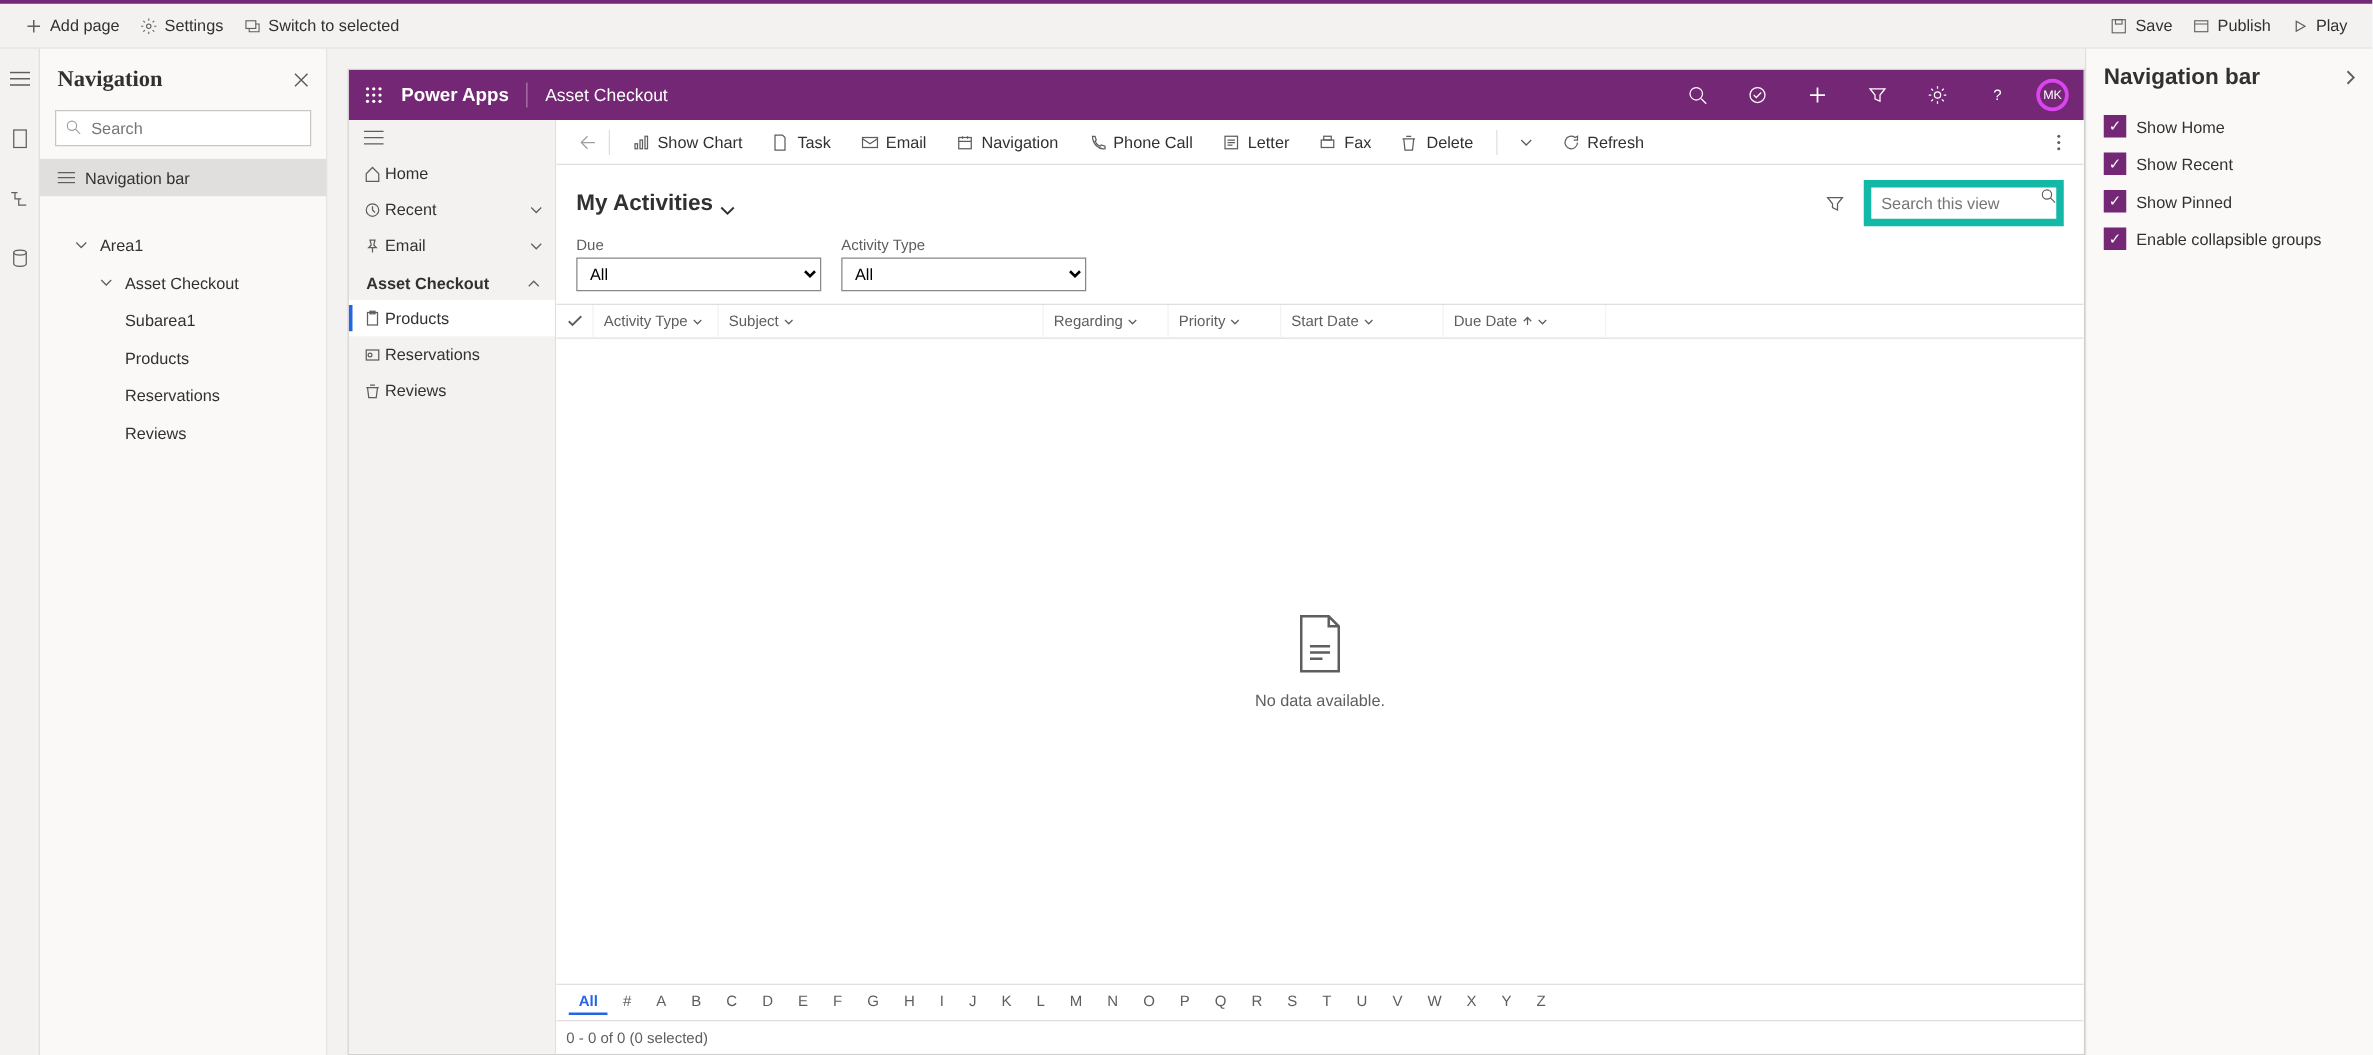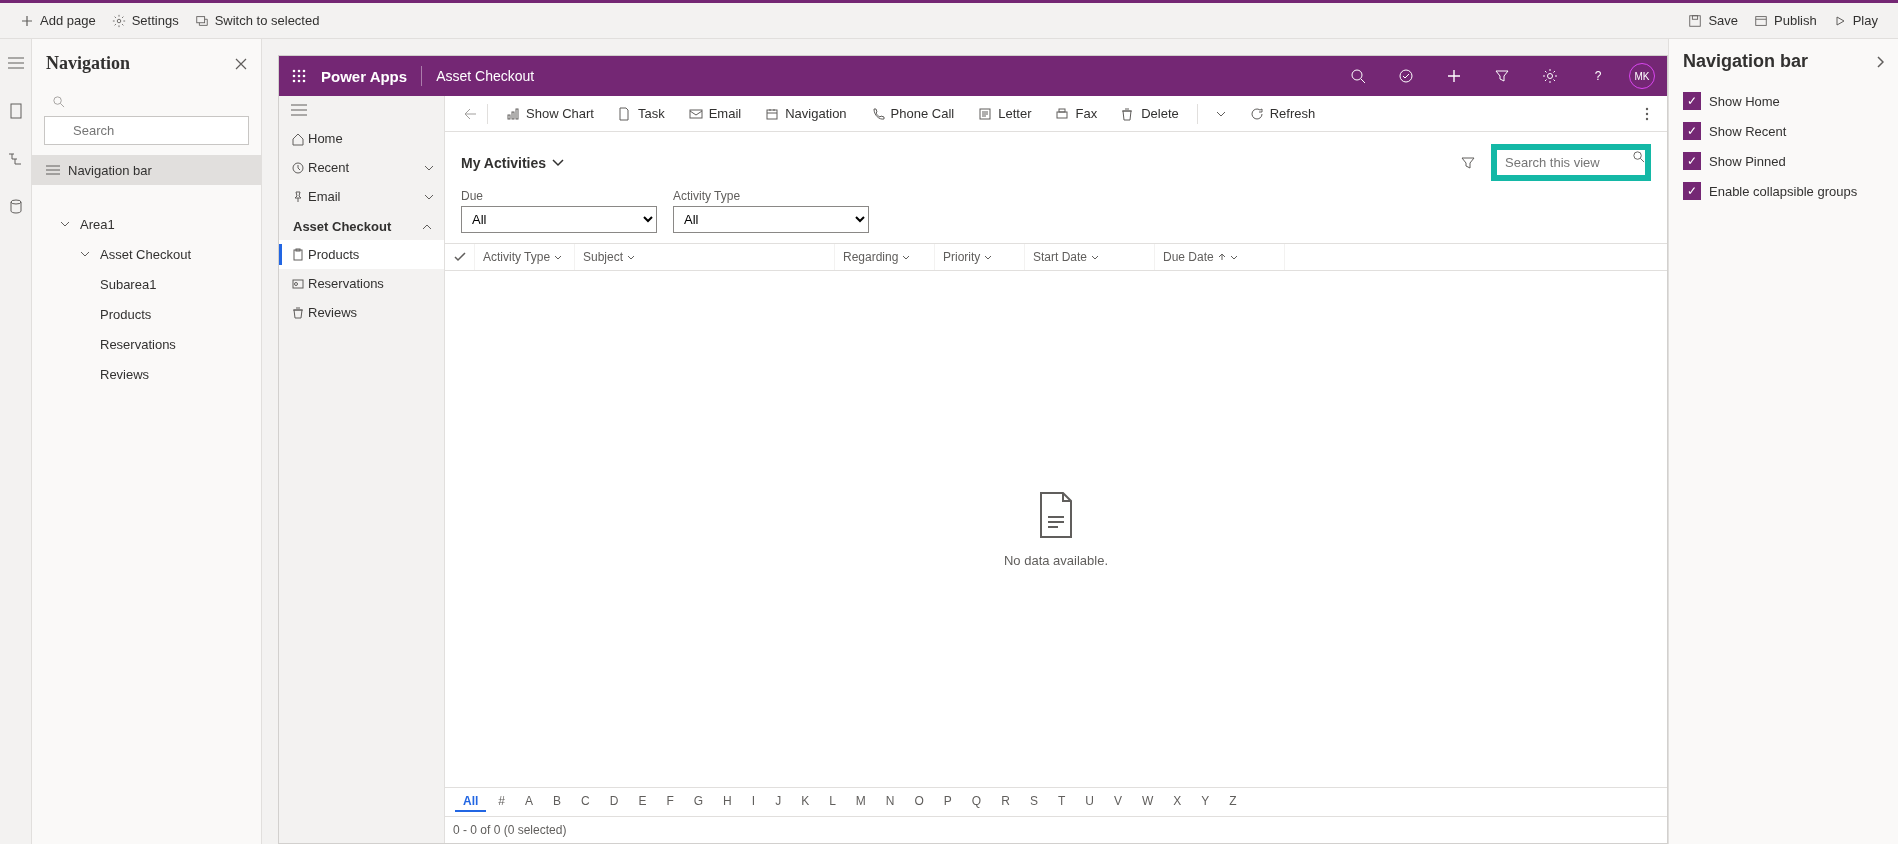--- a/index.html
+++ b/index.html
@@ -15,21 +15,21 @@
 .main-row { display: flex; height: calc(100vh - 39px); }
 
 .rail { width: 32px; background: #f3f2f1; border-right: 1px solid #e1dfdd; display: flex; flex-direction: column; align-items: center; padding-top: 10px; gap: 20px; }
 .rail-btn { width: 32px; height: 28px; display: flex; align-items: center; justify-content: center; cursor: pointer; color: #605e5c; }
 
 .nav-panel { width: 230px; background: #faf9f8; border-right: 1px solid #e1dfdd; display: flex; flex-direction: column; }
 .nav-header { display: flex; align-items: center; justify-content: space-between; padding: 14px 14px 8px; }
 .nav-header h2 { font-size: 18px; font-weight: 600; font-family: Liberation Serif, serif; }
 .nav-close { cursor: pointer; color: #605e5c; }
 .nav-search { margin: 6px 12px; position: relative; }
-.nav-search input { width: 100%; padding: 6px 8px 6px 28px; border: 1px solid #c8c6c4; background: #fff; font-size: 13px; margin-top: 28px; }
+.nav-search input { width: 100%; padding: 6px 8px 6px 28px; border: 1px solid #c8c6c4; background: #fff; font-size: 13px; }
 .nav-search .sicon { position: absolute; left: 8px; top: 7px; color: #a19f9d; }
 .nav-add { display: flex; align-items: center; gap: 6px; padding: 8px 14px; cursor: pointer; color: #605e5c; }
 .nav-tree { padding: 4px 0; }
 .tree-item { display: flex; align-items: center; padding: 6px 14px; cursor: pointer; gap: 8px; min-height: 30px; }
 .tree-item.selected { background: #e1dfdd; }
 .tree-item .chev { width: 12px; color: #605e5c; }
 .tree-item .ticon { width: 14px; color: #605e5c; }
 .tree-indent-1 { padding-left: 28px; margin-top: 24px; }
 .tree-indent-2 { padding-left: 48px; }
 .tree-indent-3 { padding-left: 68px; }
@@ -37,41 +37,41 @@
 .canvas { flex: 1; background: #f3f2f1; padding: 16px 0 0 16px; display: flex; flex-direction: column; overflow: hidden; }
 
 .app-frame { background: #fff; border: 1px solid #d2d0ce; flex: 1; display: flex; flex-direction: column; overflow: hidden; }
 .app-header { background: #742774; color: #fff; height: 40px; display: flex; align-items: center; padding: 0 12px; gap: 14px; }
 .app-header .waffle { cursor: pointer; }
 .app-header .brand { font-weight: 600; font-size: 15px; }
 .app-header .divider { width: 1px; height: 20px; background: rgba(255,255,255,0.4); }
 .app-header .appname { font-size: 14px; }
 .app-header .spacer { flex: 1; }
 .app-header .hicon { width: 34px; height: 40px; display: flex; align-items: center; justify-content: center; cursor: pointer; }
-.app-header .avatar { width: 26px; height: 26px; border-radius: 50%; border: 1px solid #d946ef; display: flex; align-items: center; justify-content: center; font-size: 10px; }
+.app-header .avatar { width: 26px; height: 26px; border-radius: 50%; border: 3px solid #d946ef; display: flex; align-items: center; justify-content: center; font-size: 10px; }
 
 .app-body { flex: 1; display: flex; overflow: hidden; }
 .app-sidenav { width: 166px; background: #f3f2f1; border-right: 1px solid #e1dfdd; }
 .sn-hamburger { padding: 8px 12px; cursor: pointer; color: #605e5c; }
 .sn-item { display: flex; align-items: center; gap: 1px; padding: 7px 12px; cursor: pointer; color: #323130; position: relative; }
 .sn-item .sicon { width: 16px; color: #605e5c; }
 .sn-item .schev { position: absolute; right: 10px; color: #605e5c; }
 .sn-group-title { font-weight: 600; padding: 8px 12px 6px 14px; display: flex; align-items: center; justify-content: space-between; }
 .sn-item.active { background: #fff; }
 .sn-item.active::before { content: ''; position: absolute; left: 0; top: 4px; bottom: 4px; width: 3px; background: #2266e3; }
 
 .app-content { flex: 1; display: flex; flex-direction: column; background: #fff; overflow: hidden; }
 .cmd-bar { height: 36px; border-bottom: 1px solid #e1dfdd; display: flex; align-items: center; padding: 0 8px; gap: 4px; }
 .cmd-back { padding: 4px 10px; cursor: pointer; color: #605e5c; border-right: 1px solid #e1dfdd; margin-right: 4px; }
 .cmd-btn { display: inline-flex; align-items: center; gap: 6px; padding: 4px 10px; cursor: pointer; color: #323130; }
 .cmd-btn .ci { color: #605e5c; width: 14px; }
 .cmd-sep { width: 1px; height: 20px; background: #e1dfdd; margin: 0 4px; }
 
 .view-header { padding: 12px 16px 8px; display: flex; align-items: center; gap: 12px; }
-.view-title { font-size: 14px; font-weight: 600; display: flex; align-items: center; gap: 6px; cursor: pointer; }
+.view-title { font-size: 18px; font-weight: 600; display: flex; align-items: flex-end; gap: 6px; cursor: pointer; }
 .view-header .spacer { flex: 1; }
 .view-filter-icon { color: #605e5c; cursor: pointer; padding: 4px; }
 .view-search { position: relative; }
 .view-search input { width: 160px; padding: 5px 26px 5px 8px; border: 6px solid #14b8a6; font-size: 13px; }
 .view-search .sicon2 { position: absolute; right: 6px; top: 6px; color: #605e5c; }
 
 .view-filters { display: flex; gap: 16px; padding: 0 16px 10px; }
 .filter-group label { display: block; font-size: 12px; color: #605e5c; margin-bottom: 3px; }
 .filter-group select { width: 196px; padding: 4px 6px; border: 1px solid #8a8886; background: #fff; font-size: 13px; }
 

